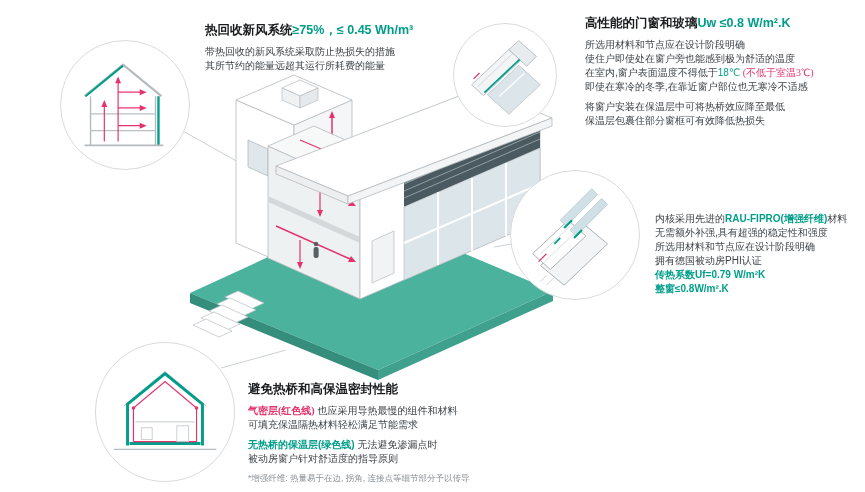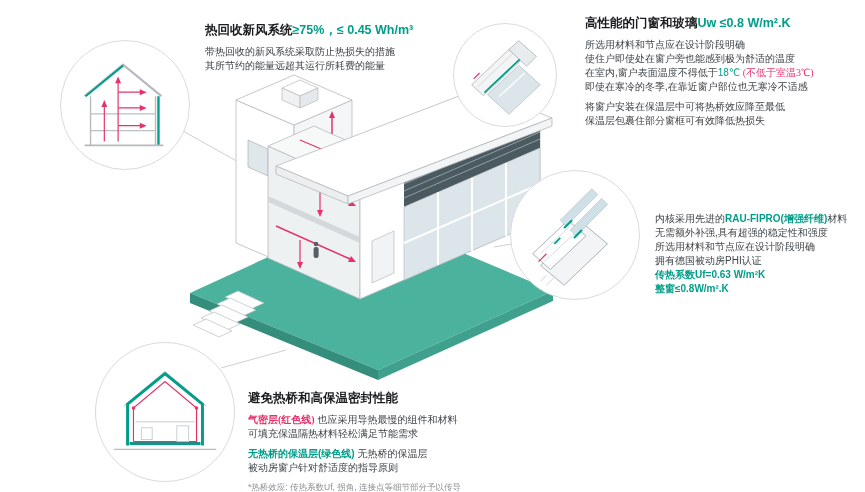--- a/index.html
+++ b/index.html
@@ -216,30 +216,30 @@
       <div class="line">将窗户安装在保温层中可将热桥效应降至最低</div>
       <div class="line">保温层包裹住部分窗框可有效降低热损失</div>
     </div>
   </div>
 
   <div class="block" style="left:655px;top:212px;width:210px">
     <div class="line"><span>内核采用先进的</span><span class="teal bold">RAU-FIPRO(增强纤维)</span><span>材料</span></div>
     <div class="line">无需额外补强,具有超强的稳定性和强度</div>
     <div class="line">所选用材料和节点应在设计阶段明确</div>
     <div class="line">拥有德国被动房PHI认证</div>
-    <div class="line teal bold">传热系数Uf=0.63 W/m²K</div>
+    <div class="line teal bold">传热系数Uf=0.79 W/m²K</div>
     <div class="line teal bold">整窗≤0.8W/m².K</div>
   </div>
 
-  <div class="block" style="left:248px;top:390px;width:310px">
+  <div class="block" style="left:248px;top:381px;width:310px">
     <div class="title">避免热桥和高保温密封性能</div>
     <div class="gap">
       <div class="line"><span class="red bold">气密层(红色线)</span><span> 也应采用导热最慢的组件和材料</span></div>
       <div class="line">可填充保温隔热材料轻松满足节能需求</div>
     </div>
     <div class="gap">
-      <div class="line"><span class="teal bold">无热桥的保温层(绿色线)</span><span> 无热桥的保温层</span></div>
+      <div class="line"><span class="teal bold">无热桥的保温层(绿色线)</span><span> 无法避免渗漏点时</span></div>
       <div class="line">被动房窗户针对舒适度的指导原则</div>
     </div>
-    <div class="small gap">*热桥效应: 传热系数Uf, 拐角, 连接点等细节部分予以传导</div>
+    <div class="small gap">*增强纤维: 热量易于在边, 拐角, 连接点等细节部分予以传导</div>
   </div>
 
 </div>
 
 </body></html>

